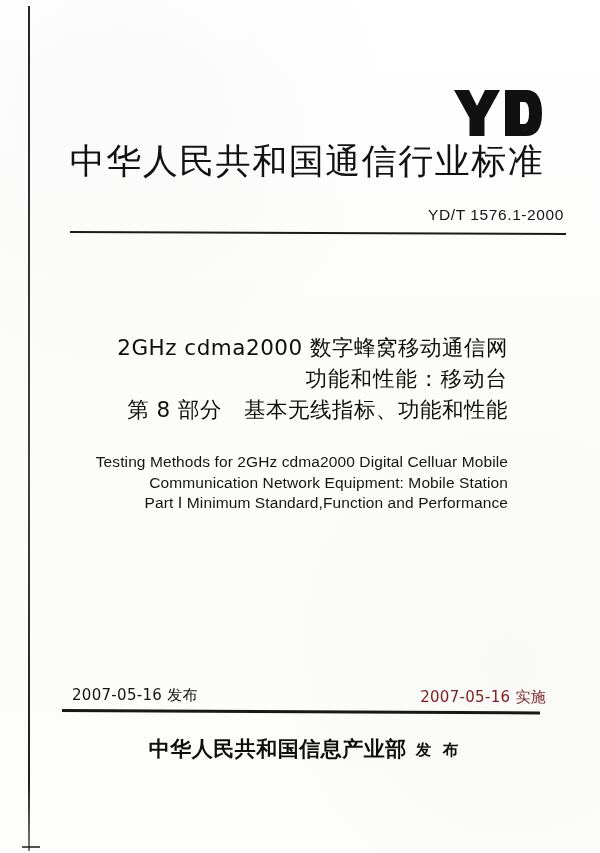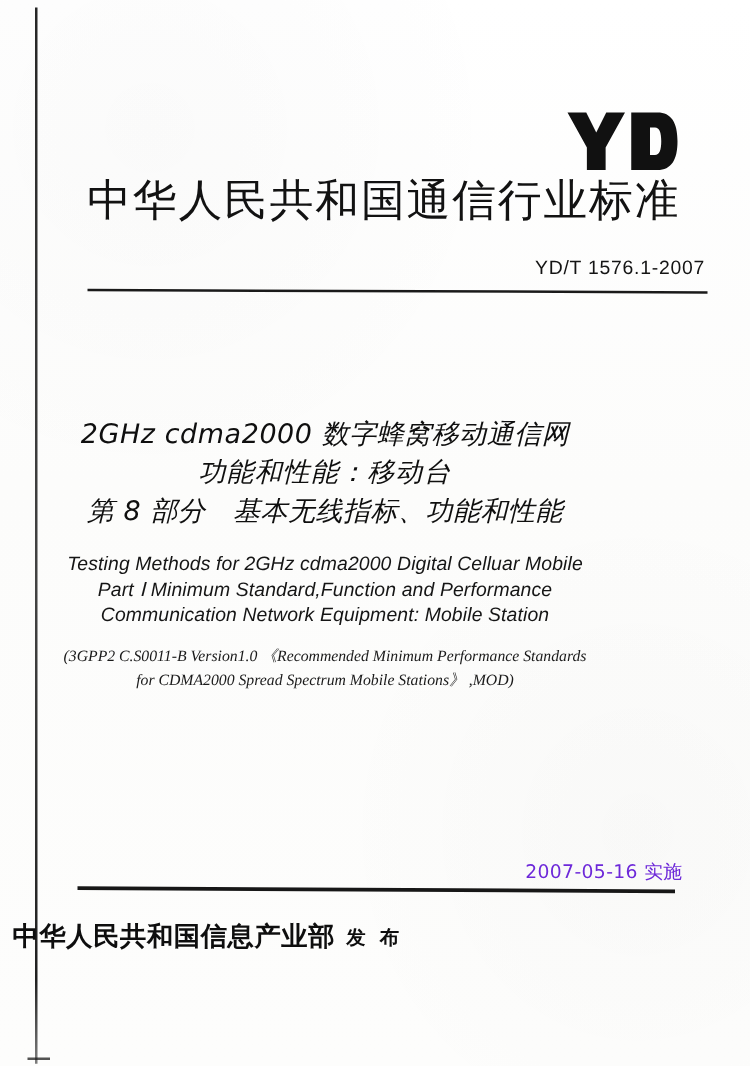--- a/index.html
+++ b/index.html
@@ -100,37 +100,36 @@
     transform: rotate(0.22deg);
     transform-origin: left center;
   }
 
   
   .title-block {
     position: absolute;
     left: 0;
     top: 332px;
     width: 508px;
-    text-align: center;
+    text-align: right;
     padding-left: 12px;
     box-sizing: border-box;
-    font-style: italic;
   }
   .cn-title {
     font-family: "DejaVu Sans", "Liberation Sans", sans-serif;
     font-size: 21.5px;
     line-height: 31px;
     letter-spacing: 0.5px;
     color: #0f0f0f;
   }
   .cn-title .ln2 { letter-spacing: 1px; }
   .cn-title .ln3 { letter-spacing: 0.5px; }
 
   .en-title {
-    margin-top: 17px;
+    margin-top: 27px;
     font-family: "Liberation Sans", sans-serif;
     font-size: 15.5px;
     line-height: 20.5px;
     letter-spacing: 0.1px;
     color: #151515;
   }
   .en-title .roman {
     font-family: "Liberation Serif", serif;
   }
 
@@ -152,21 +151,21 @@
     letter-spacing: 0.3px;
     color: #141414;
     font-family: "DejaVu Sans", "Liberation Sans", sans-serif;
   }
   .date-effective {
     position: absolute;
     right: 54px;
     top: 688px;
     font-size: 15px;
     letter-spacing: 0.3px;
-    color: #6d28d9;
+    color: #7f1d1d;
     font-family: "DejaVu Sans", "Liberation Sans", sans-serif;
   }
 
   
   .rule-thick {
     position: absolute;
     left: 62px;
     top: 709px;
     width: 478px;
     height: 3px;
@@ -174,21 +173,21 @@
     transform: rotate(0.3deg);
     transform-origin: left center;
   }
 
   
   .publisher {
     position: absolute;
     left: 0;
     top: 735px;
     width: 600px;
-    text-align: left;
+    text-align: center;
     padding-left: 10px;
     box-sizing: border-box;
     font-family: "DejaVu Sans", "Liberation Sans", sans-serif;
     font-size: 21px;
     font-weight: bold;
     letter-spacing: 0.5px;
     color: #0e0e0e;
   }
   .publisher .verb {
     font-size: 15.5px;
@@ -212,47 +211,44 @@
 
       <path d="M2 2 H17 L25 18 L33 2 H48 L32.5 30 V48 H17.5 V30 Z" fill="#111111"></path>
 
       <path d="M53 2 H74 C85 2 90 10 90 25 C90 40 85 48 74 48 H53 Z
                M68 14 V36 H72 C75.5 36 77 32 77 25 C77 18 75.5 14 72 14 Z" fill="#111111" fill-rule="evenodd"></path>
     </svg>
   </div>
 
   <div class="headline">中华人民共和国通信行业标准</div>
 
-  <div class="std-number">YD/T 1576.1-2007</div>
+  <div class="std-number">YD/T 1576.1-2000</div>
 
   <div class="rule-thin"></div>
 
   <div class="title-block">
     <div class="cn-title">
       <div class="ln1">2GHz cdma2000 数字蜂窝移动通信网</div>
       <div class="ln2">功能和性能：移动台</div>
       <div class="ln3">第 8 部分　基本无线指标、功能和性能</div>
     </div>
 
     <div class="en-title">
       <div>Testing Methods for 2GHz cdma2000 Digital Celluar Mobile</div>
+      <div>Communication Network Equipment: Mobile Station</div>
       <div>
         <span>Part</span>
         <span class="roman">Ⅰ</span>
         <span>Minimum Standard,Function and Performance</span>
       </div>
-      <div>Communication Network Equipment: Mobile Station</div>
     </div>
 
-    <div class="source-note">
-      <span class="l1">(3GPP2 C.S0011-B Version1.0 《Recommended Minimum Performance Standards</span>
-      <span class="l2">for CDMA2000 Spread Spectrum Mobile Stations》 ,MOD)</span>
-    </div>
   </div>
 
+  <div class="date-issue">2007-05-16 发布</div>
 
   <div class="date-effective">2007-05-16 实施</div>
 
   <div class="rule-thick"></div>
 
   <div class="publisher">
     <span>中华人民共和国信息产业部</span><span class="verb">发 布</span>
   </div>
 
 </div>

